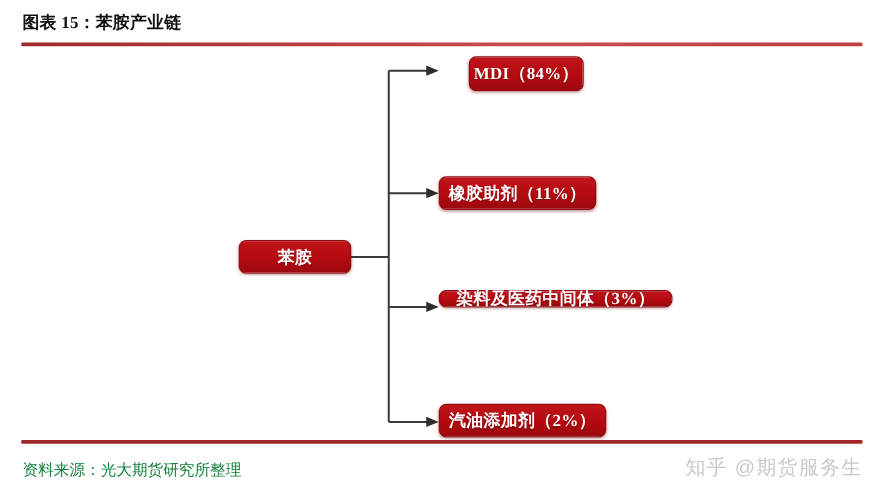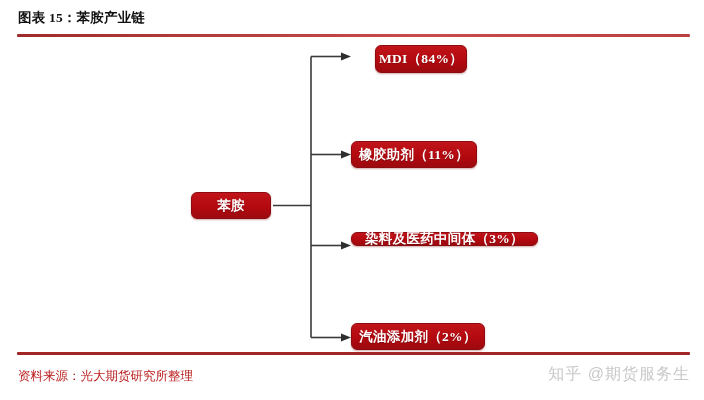--- a/index.html
+++ b/index.html
@@ -75,35 +75,35 @@
     font-family: "Liberation Serif", "DejaVu Serif", serif;
     font-size: 13.5px;
     font-weight: bold;
     letter-spacing: 0.3px;
     white-space: nowrap;
     text-shadow: 0 1px 1px rgba(0,0,0,0.25);
   }
   .node-root {
     left: 191px;
     top: 156px;
-    width: 80px;
+    width: 90px;
     height: 27px;
   }
   .node-b0 { left: 351px; top: 9px;   width: 92px; height: 28px; margin-left: 24px; }
   .node-b1 { left: 351px; top: 105px; width: 126px; height: 27px; }
   .node-b2 { left: 351px; top: 196px; width: 187px; height: 14px; }
   .node-b3 { left: 351px; top: 287px; width: 134px; height: 27px; }
 
   
   .source {
     position: absolute;
     left: 18px;
     top: 368px;
     font-size: 12.5px;
-    color: #b91c1c;
+    color: #15803d;
     white-space: nowrap;
   }
   .watermark {
     position: absolute;
     right: 14px;
     top: 364px;
     font-family: "Liberation Sans", "DejaVu Sans", sans-serif;
     font-size: 16px;
     color: #c9c9c9;
     letter-spacing: 1px;

